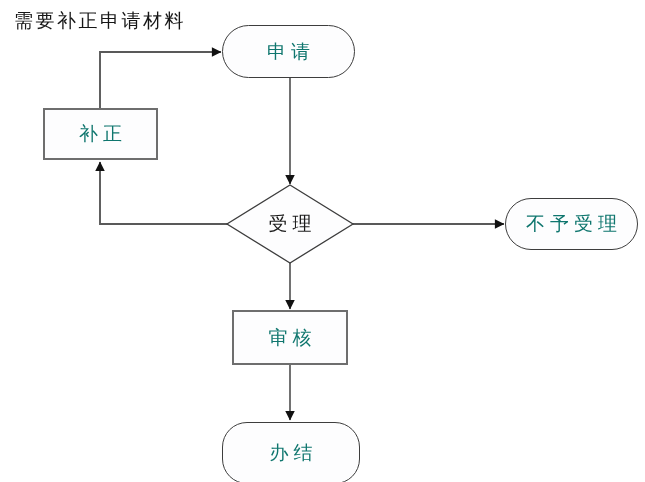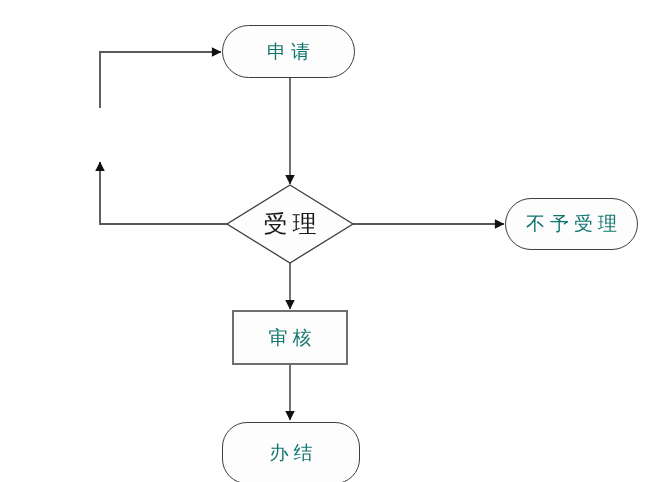--- a/index.html
+++ b/index.html
@@ -42,21 +42,21 @@
   .process {
     border: 2px solid #6e6e6e;
     border-radius: 0;
   }
   .decision-label {
     position: absolute;
     display: flex;
     align-items: center;
     justify-content: center;
     color: #1a1a1a;
-    font-size: 24px;
+    font-size: 19px;
     letter-spacing: 5px;
     text-indent: 5px;
     background: transparent;
     white-space: nowrap;
   }
   .float-label {
     position: absolute;
     color: #161616;
     font-size: 19px;
     letter-spacing: 2.5px;
@@ -92,24 +92,26 @@
 
     <path d="M 100 108 L 100 52 L 221 52" fill="none" stroke="#595959" stroke-width="1.9" marker-end="url(#arrow)"></path>
 
     <path d="M 290 263 L 290 309" fill="none" stroke="#595959" stroke-width="1.7" marker-end="url(#arrow)"></path>
 
     <path d="M 290 365 L 290 420" fill="none" stroke="#595959" stroke-width="1.7" marker-end="url(#arrow)"></path>
 
     <polygon points="290,185 353,224 290,263 227,224" fill="#fdfdfe" stroke="#3d3d3d" stroke-width="1.3"></polygon>
   </svg>
 
+  <div class="float-label" id="label-need-supplement">需要补正申请材料</div>
 
 
   <div class="node terminator" id="node-apply">申请</div>
 
+  <div class="node process" id="node-supplement">补正</div>
 
   <div class="decision-label" id="node-accept-label">受理</div>
 
   <div class="node terminator" id="node-reject">不予受理</div>
 
   <div class="node process" id="node-review">审核</div>
 
   <div class="node terminator" id="node-complete">办结</div>
 
 </div>

